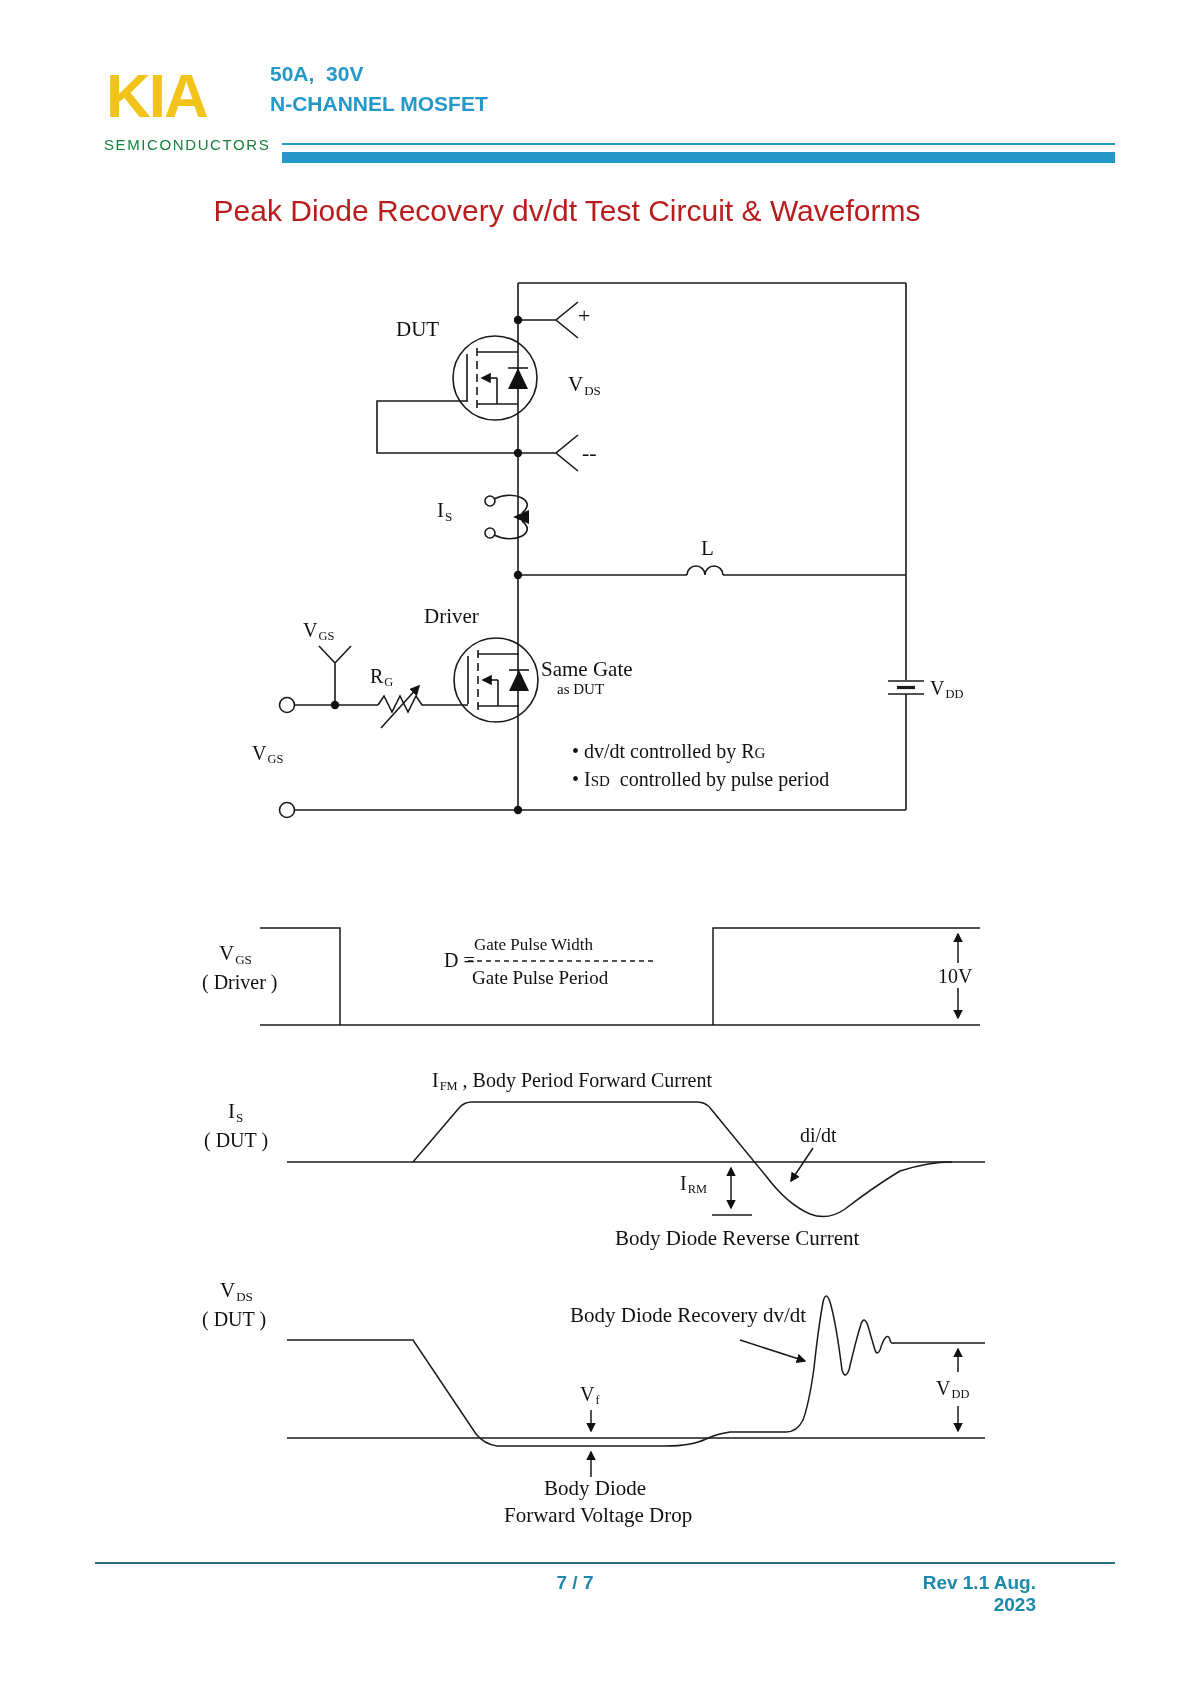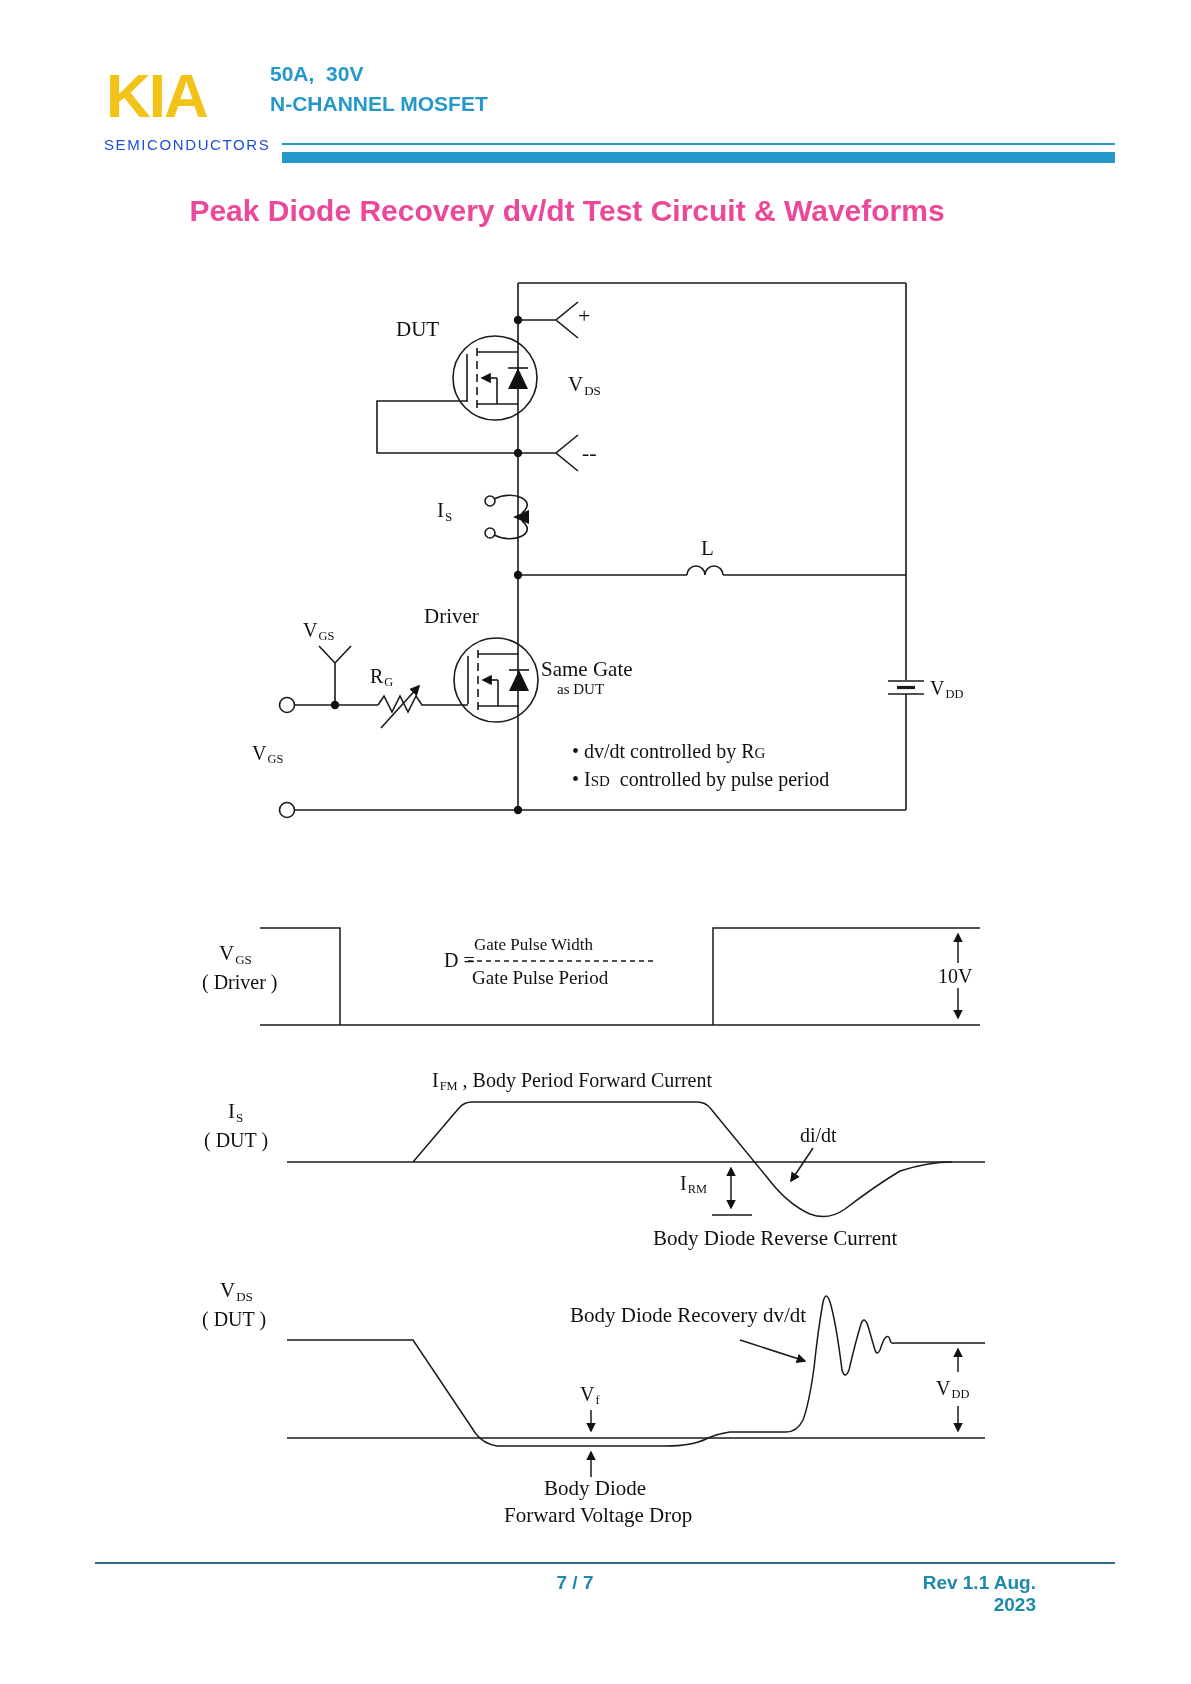--- a/index.html
+++ b/index.html
@@ -5,30 +5,30 @@
   html,body{margin:0;padding:0;background:#ffffff;}
   .page{position:relative;width:1134px;height:1684px;background:#fff;overflow:hidden;
         font-family:"Liberation Serif",serif;color:#111;}
   .abs{position:absolute;}
   .lbl{position:absolute;font-family:"Liberation Serif",serif;font-size:20px;color:#111;
        white-space:pre;line-height:1.15;}
   .sub{font-size:0.62em;position:relative;top:0.28em;margin-left:1px;}
   .sc{font-size:0.75em;}
   .logo{font-family:"Liberation Sans",sans-serif;font-weight:bold;font-size:62px;
         color:#f2c318;letter-spacing:-2px;}
-  .logosub{font-family:"Liberation Sans",sans-serif;font-size:15px;color:#1d4ed8;
+  .logosub{font-family:"Liberation Sans",sans-serif;font-size:15px;color:#15803d;
            letter-spacing:1.6px;}
   .spec{font-family:"Liberation Sans",sans-serif;font-weight:bold;font-size:21px;
         color:#2398c9;white-space:pre;}
   .part{font-family:"Liberation Sans",sans-serif;font-size:46px;color:#2398c9;
         letter-spacing:1px;}
   .rule-thin{background:#2398c9;height:2px;}
   .rule-thick{background:#2398c9;height:11px;}
   .title{position:absolute;left:0;right:0;top:194px;text-align:center;
-         font-family:"Liberation Sans",sans-serif;font-weight:bold;font-size:30px;color:#ec4899;}
+         font-family:"Liberation Sans",sans-serif;font-weight:normal;font-size:30px;color:#b91c1c;}
   .footerline{background:#2d6e86;height:2px;}
   .foot{font-family:"Liberation Sans",sans-serif;font-weight:bold;font-size:19px;color:#1d89ad;}
   svg{position:absolute;left:0;top:0;}
 </style>
 </head>
 <body>
 
 <div class="page">
 
   <div class="abs logo" style="left:106px;top:60px;">KIA</div>
@@ -162,21 +162,21 @@
   <div class="lbl" style="left:444px;top:949px;font-size:20px;">D =</div>
   <div class="lbl" style="left:474px;top:935px;font-size:17px;">Gate Pulse Width</div>
   <div class="lbl" style="left:472px;top:967px;font-size:19px;">Gate Pulse Period</div>
   <div class="lbl" style="left:938px;top:965px;font-size:20px;">10V</div>
 
   <div class="lbl" style="left:432px;top:1069px;font-size:20px;"><span>I</span><span class="sub">FM</span><span> , Body Period Forward Current</span></div>
   <div class="lbl" style="left:228px;top:1099px;font-size:21px;"><span>I</span><span class="sub">S</span></div>
   <div class="lbl" style="left:204px;top:1129px;font-size:20px;">( DUT )</div>
   <div class="lbl" style="left:680px;top:1172px;font-size:20px;"><span>I</span><span class="sub">RM</span></div>
   <div class="lbl" style="left:800px;top:1124px;font-size:20px;font-family:Liberation Serif, serif;">di/dt</div>
-  <div class="lbl" style="left:615px;top:1226px;font-size:21px;margin-left:38px;">Body Diode Reverse Current</div>
+  <div class="lbl" style="left:615px;top:1226px;font-size:21px;">Body Diode Reverse Current</div>
 
   <div class="lbl" style="left:220px;top:1278px;font-size:21px;"><span>V</span><span class="sub">DS</span></div>
   <div class="lbl" style="left:202px;top:1308px;font-size:20px;">( DUT )</div>
   <div class="lbl" style="left:570px;top:1303px;font-size:21px;">Body Diode Recovery dv/dt</div>
   <div class="lbl" style="left:580px;top:1383px;font-size:20px;"><span>V</span><span class="sub">f</span></div>
   <div class="lbl" style="left:936px;top:1377px;font-size:20px;"><span>V</span><span class="sub">DD</span></div>
   <div class="lbl" style="left:544px;top:1476px;font-size:21px;">Body Diode</div>
   <div class="lbl" style="left:504px;top:1503px;font-size:21px;">Forward Voltage Drop</div>
 
   <div class="abs footerline" style="left:95px;top:1562px;width:1020px;"></div>

